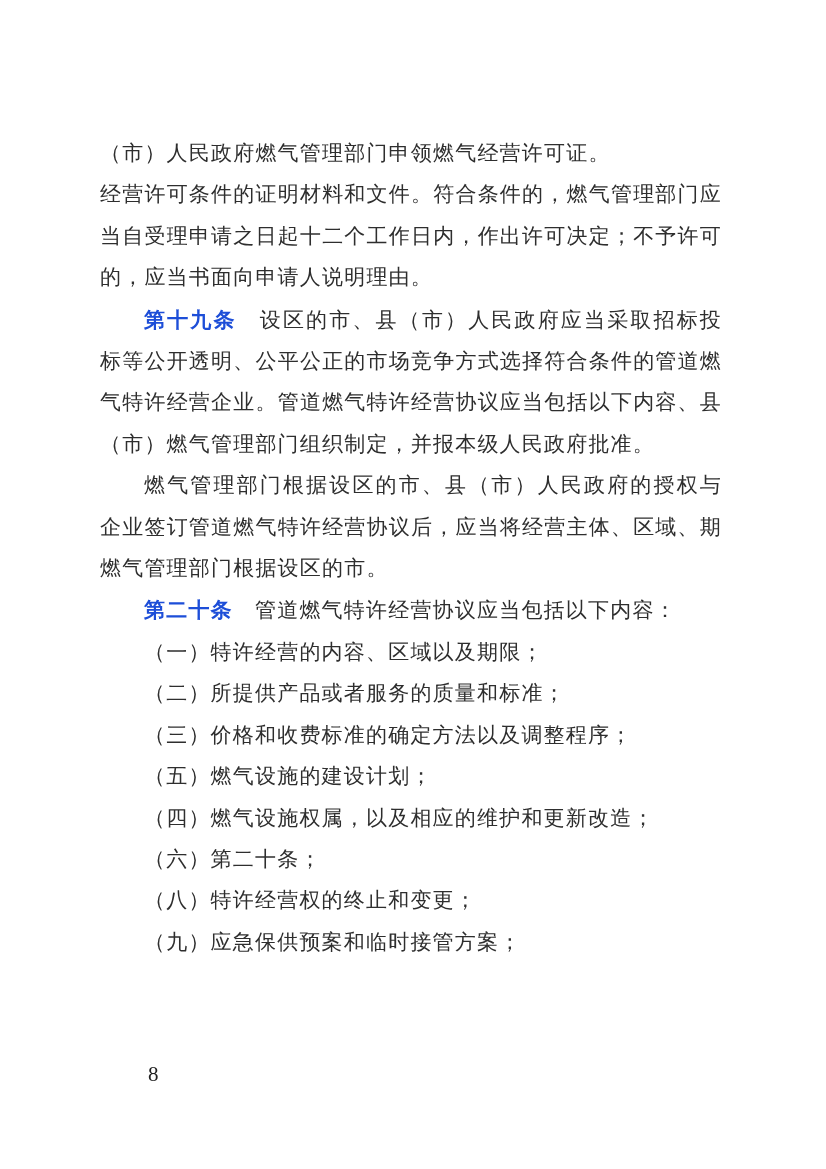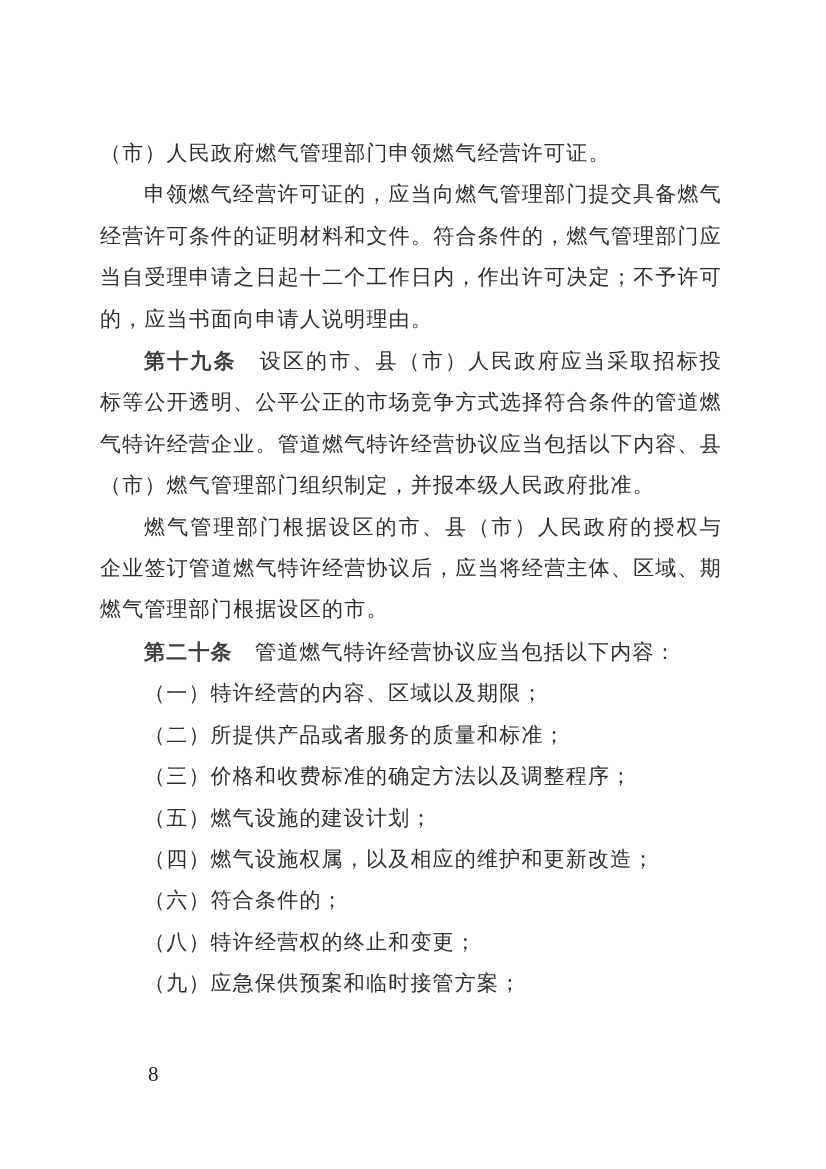--- a/index.html
+++ b/index.html
@@ -41,52 +41,51 @@
   }
   .line.indent {
     padding-left: 44px;
   }
   .seg {
     font-family: "Liberation Serif", "DejaVu Serif", serif;
   }
   .seg.bold {
     font-weight: 700;
     font-family: "Liberation Sans", "DejaVu Sans", sans-serif;
-    color: #404040;
+    color: #1d4ed8;
   }
   .page-number {
     position: absolute;
     left: 148px;
     top: 1062px;
     font-size: 21px;
     color: #1f1f1f;
     font-family: "Liberation Serif", "DejaVu Serif", serif;
   }
 </style>
 </head>
 <body>
 
 <div class="page">
   <div class="content">
       <div class="line"><span class="seg">（市）人民政府燃气管理部门申领燃气经营许可证。</span></div>
-      <div class="line justify indent"><span class="seg">申领燃气经营许可证的，应当向燃气管理部门提交具备燃气</span></div>
       <div class="line justify"><span class="seg">经营许可条件的证明材料和文件。符合条件的，燃气管理部门应</span></div>
       <div class="line justify"><span class="seg">当自受理申请之日起十二个工作日内，作出许可决定；不予许可</span></div>
       <div class="line"><span class="seg">的，应当书面向申请人说明理由。</span></div>
       <div class="line justify indent"><span class="seg bold">第十九条</span><span class="seg">　设区的市、县（市）人民政府应当采取招标投</span></div>
       <div class="line justify"><span class="seg">标等公开透明、公平公正的市场竞争方式选择符合条件的管道燃</span></div>
       <div class="line justify"><span class="seg">气特许经营企业。管道燃气特许经营协议应当包括以下内容、县</span></div>
       <div class="line"><span class="seg">（市）燃气管理部门组织制定，并报本级人民政府批准。</span></div>
       <div class="line justify indent"><span class="seg">燃气管理部门根据设区的市、县（市）人民政府的授权与</span></div>
       <div class="line justify"><span class="seg">企业签订管道燃气特许经营协议后，应当将经营主体、区域、期</span></div>
       <div class="line"><span class="seg">燃气管理部门根据设区的市。</span></div>
       <div class="line indent"><span class="seg bold">第二十条</span><span class="seg">　管道燃气特许经营协议应当包括以下内容：</span></div>
       <div class="line indent"><span class="seg">（一）特许经营的内容、区域以及期限；</span></div>
       <div class="line indent"><span class="seg">（二）所提供产品或者服务的质量和标准；</span></div>
       <div class="line indent"><span class="seg">（三）价格和收费标准的确定方法以及调整程序；</span></div>
       <div class="line indent"><span class="seg">（五）燃气设施的建设计划；</span></div>
       <div class="line indent"><span class="seg">（四）燃气设施权属，以及相应的维护和更新改造；</span></div>
-      <div class="line indent"><span class="seg">（六）符合条件的；</span></div>
+      <div class="line indent"><span class="seg">（六）第二十条；</span></div>
       <div class="line indent"><span class="seg">（八）特许经营权的终止和变更；</span></div>
       <div class="line indent"><span class="seg">（九）应急保供预案和临时接管方案；</span></div>
     </div>
   <div class="page-number">8</div>
 </div>
 
 </body></html>

